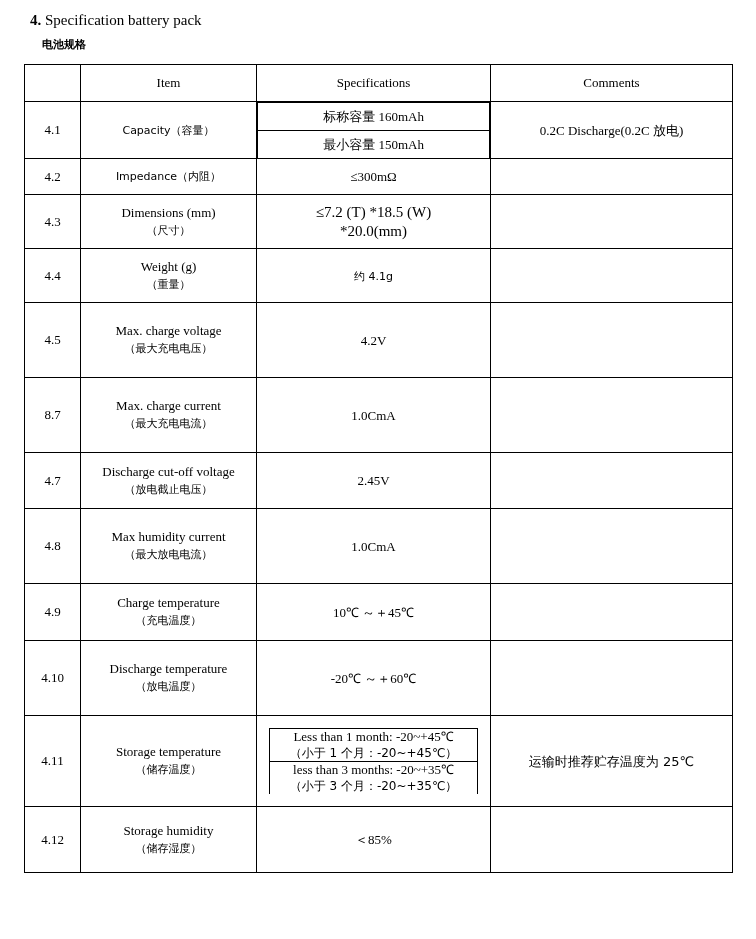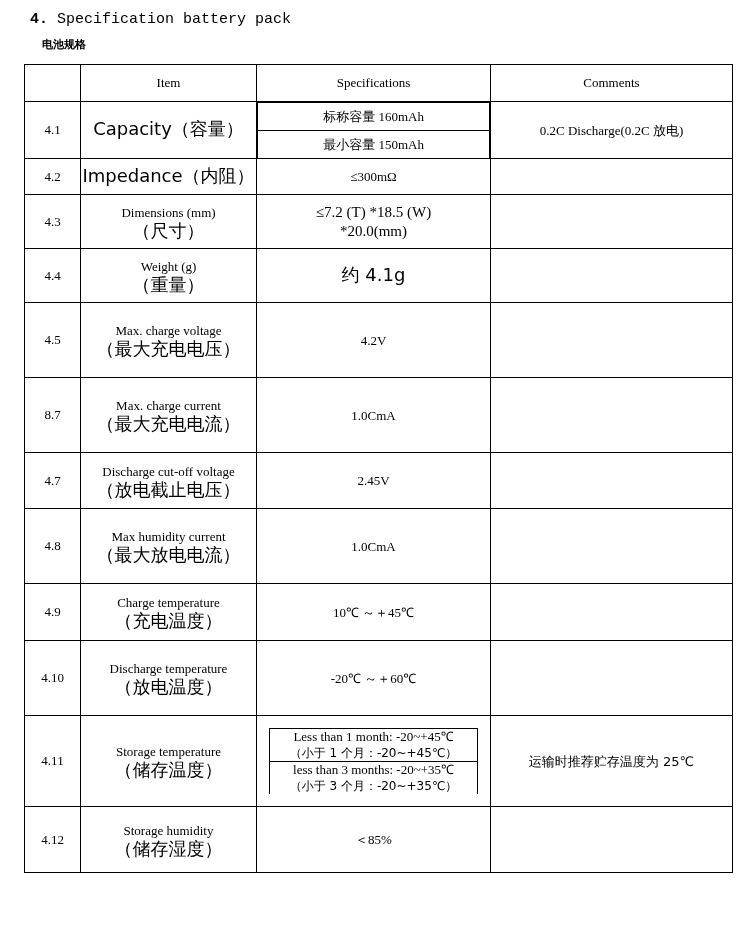--- a/index.html
+++ b/index.html
@@ -15,21 +15,21 @@
     overflow: hidden;
   }
   .page {
     position: relative;
     width: 756px;
     height: 939px;
     box-sizing: border-box;
     padding: 8px 24px 0 24px;
   }
   .heading-en {
-    font-family: Liberation Mono, monospace;
+    font-family: Liberation Serif, serif;
     font-size: 15px;
     line-height: 20px;
     margin: 2px 0 0 6px;
     white-space: nowrap;
   }
   .heading-en .num {
     font-weight: bold;
   }
   .heading-cn {
     font-family: "DejaVu Sans", sans-serif;
@@ -69,21 +69,21 @@
   }
   .num-cell {
     font-size: 13px;
   }
   .item-cell {
     font-size: 13.5px;
     line-height: 18px;
   }
   .cn {
     font-family: "DejaVu Sans", sans-serif;
-    font-size: 18px;
+    font-size: 11px;
   }
   .spec-cell {
     font-size: 14px;
     line-height: 19px;
   }
   .spec-cell.big {
     font-size: 15px;
   }
   .comment-cell {
     font-size: 13.5px;

